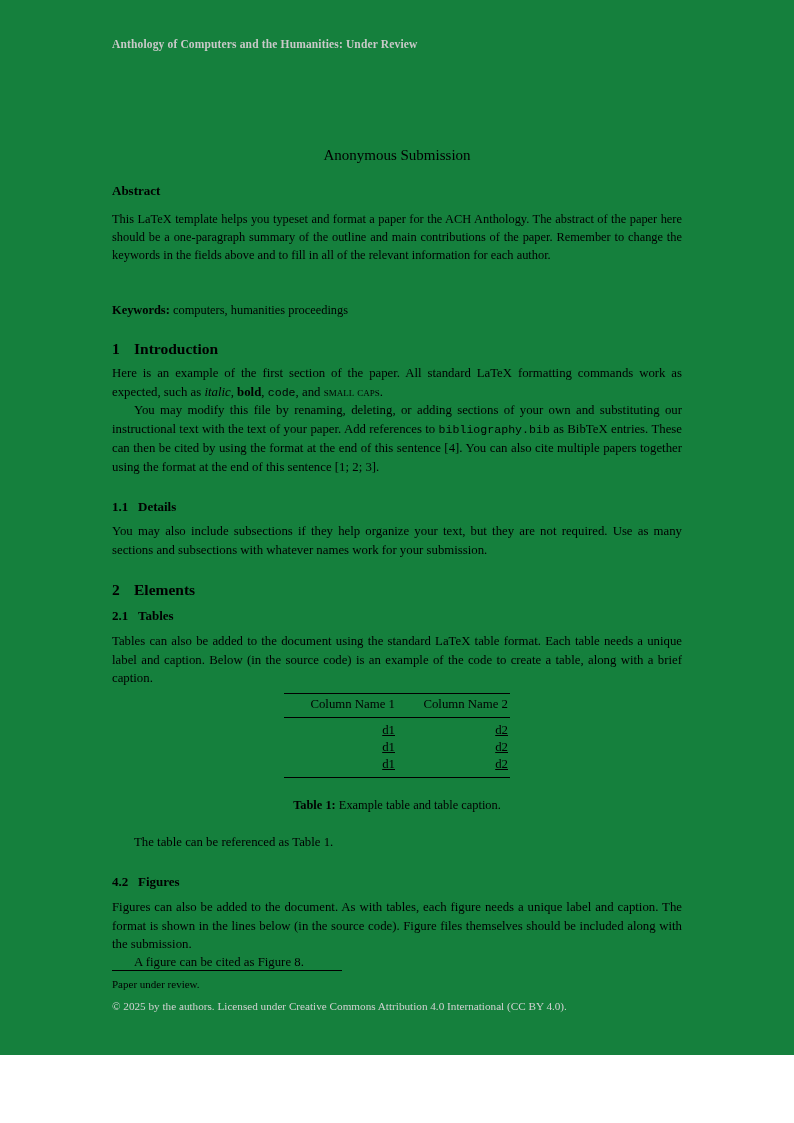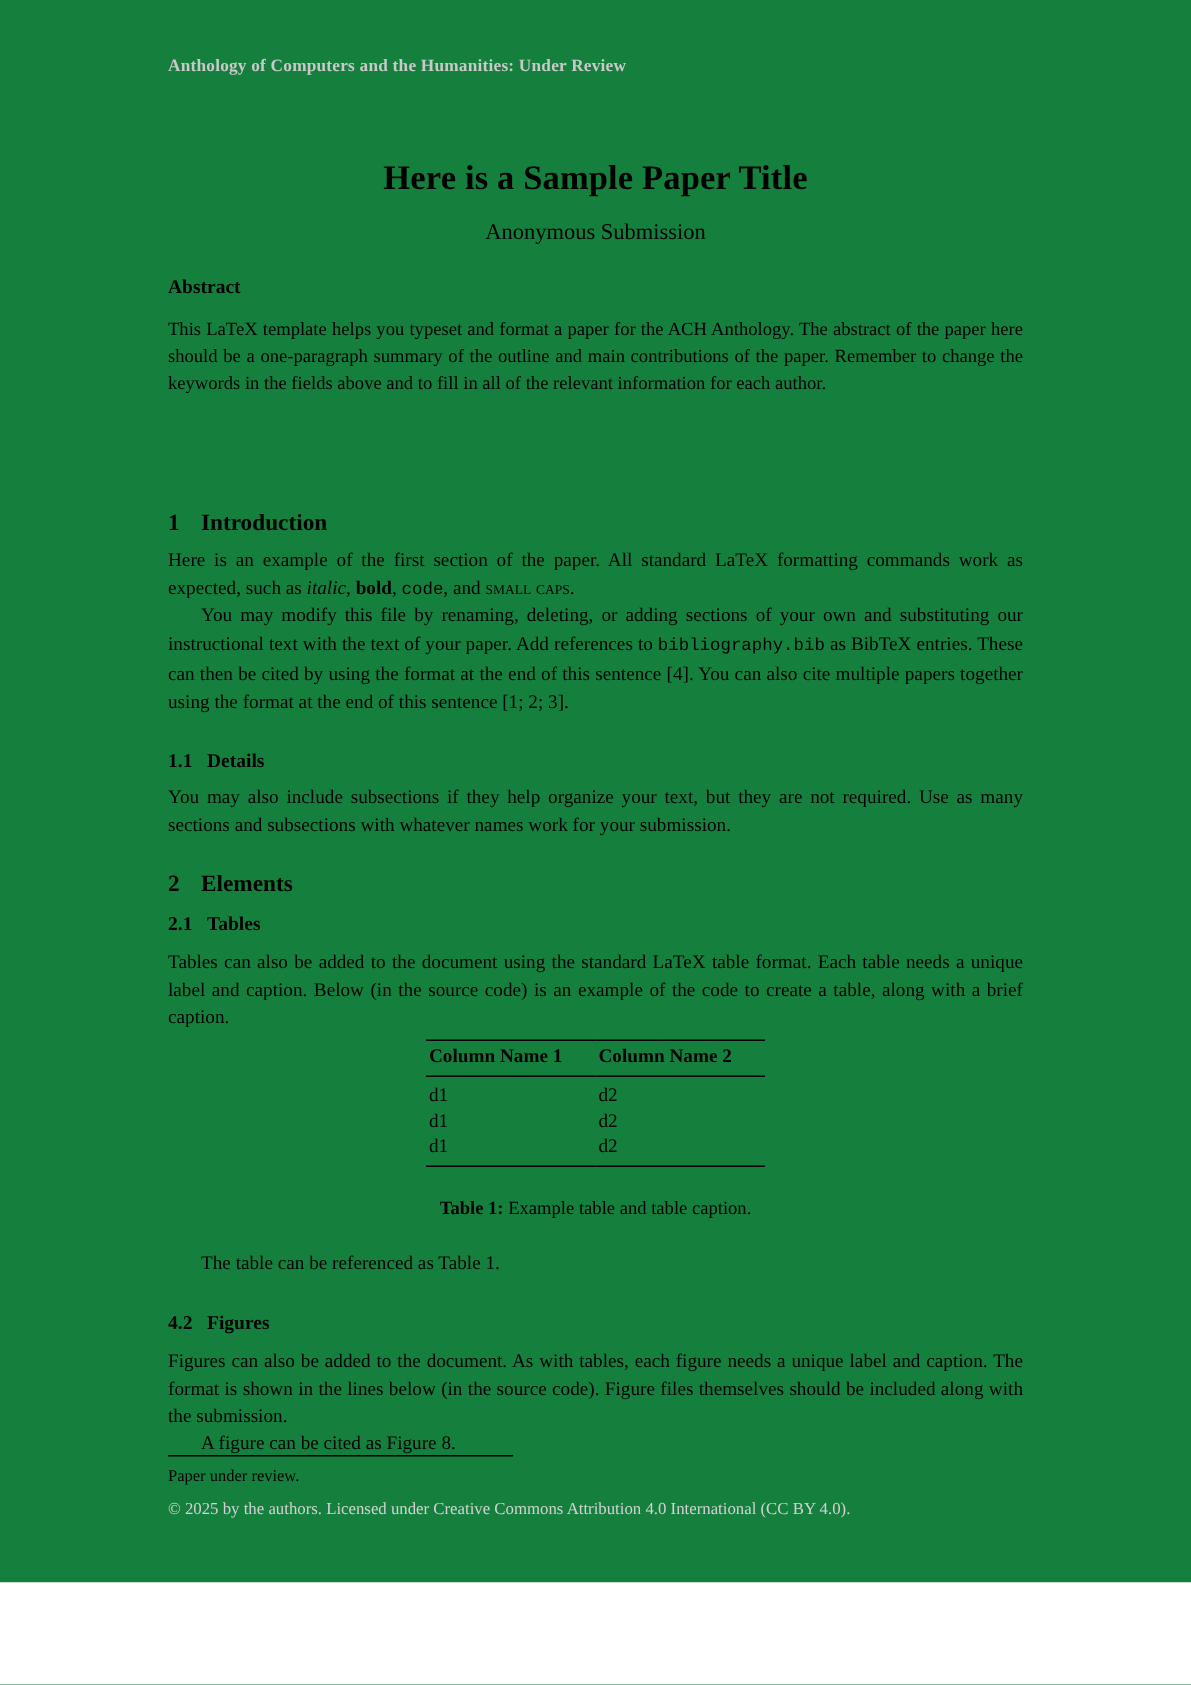--- a/index.html
+++ b/index.html
@@ -128,27 +128,28 @@
     left: 284px;
     top: 693px;
     width: 226px;
   }
   table.booktabs {
     border-collapse: collapse;
     width: 100%;
     font-size: 12.8px;
   }
   table.booktabs th {
-    font-weight: bold;
-    text-align: left;
+    font-weight: normal;
+    text-align: right;
     padding: 3px 2px 5px 2px;
   }
   table.booktabs td {
-    text-align: left;
+    text-align: right;
     padding: 1px 2px;
+    text-decoration: underline;
   }
   .rule-top  { border-top: 1.6px solid #000; }
   .rule-mid  { border-top: 0.8px solid #000; }
   .rule-bot  { border-bottom: 1.6px solid #000; }
   tr.first-body td { padding-top: 5px; }
   tr.last-body td { padding-bottom: 5px; }
 
   .table-caption {
     position: absolute;
     left: 112px;
@@ -194,26 +195,26 @@
     font-size: 12.6px;
   }
 </style>
 </head>
 <body>
 
 <div class="page">
 
   <div class="running-header">Anthology of Computers and the Humanities: Under Review</div>
 
-  <div class="title">Here is a Sample Paper Title</div>
   <div class="author">Anonymous Submission</div>
 
   <div class="abstract-head">Abstract</div>
   <div class="abstract-body">This LaTeX template helps you typeset and format a paper for the ACH Anthology. The abstract of the paper here should be a one-paragraph summary of the outline and main contributions of the paper. Remember to change the keywords in the fields above and to fill in all of the relevant information for each author.</div>
 
+  <div class="keywords"><b>Keywords:</b> <span>computers, humanities proceedings</span></div>
 
   <div class="h1" style="top:340px;"><span class="num">1</span><span>Introduction</span></div>
 
   <div class="para" style="top:364px;"><span>Here is an example of the first section of the paper. All standard LaTeX formatting commands work as expected, such as </span><span class="it">italic</span><span>, </span><span class="bd">bold</span><span>, </span><span class="mono">code</span><span>, and </span><span class="sc">small caps</span><span>.</span></div>
 
   <div class="para indent" style="top:401px;"><span>You may modify this file by renaming, deleting, or adding sections of your own and substituting our instructional text with the text of your paper. Add references to </span><span class="mono">bibliography.bib</span><span> as BibTeX entries. These can then be cited by using the format at the end of this sentence [4]. You can also cite multiple papers together using the format at the end of this sentence [1; 2; 3].</span></div>
 
   <div class="h2" style="top:499px;"><span class="num">1.1</span><span>Details</span></div>
 
   <div class="para" style="top:522px;">You may also include subsections if they help organize your text, but they are not required. Use as many sections and subsections with whatever names work for your submission.</div>

